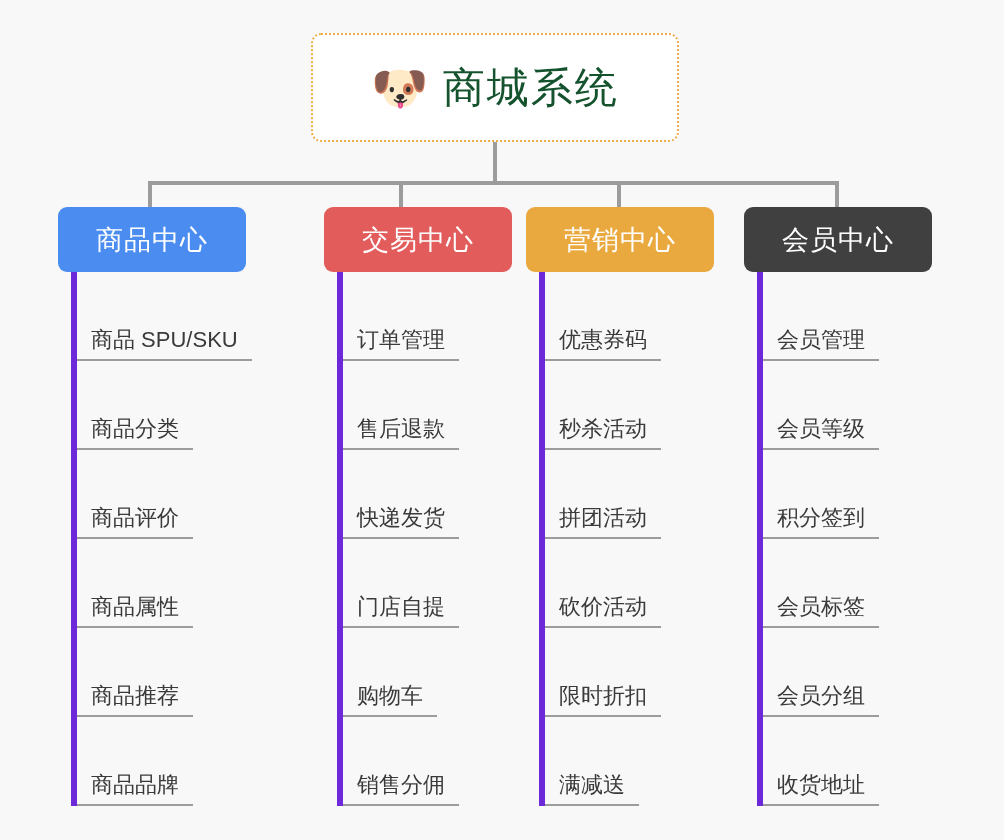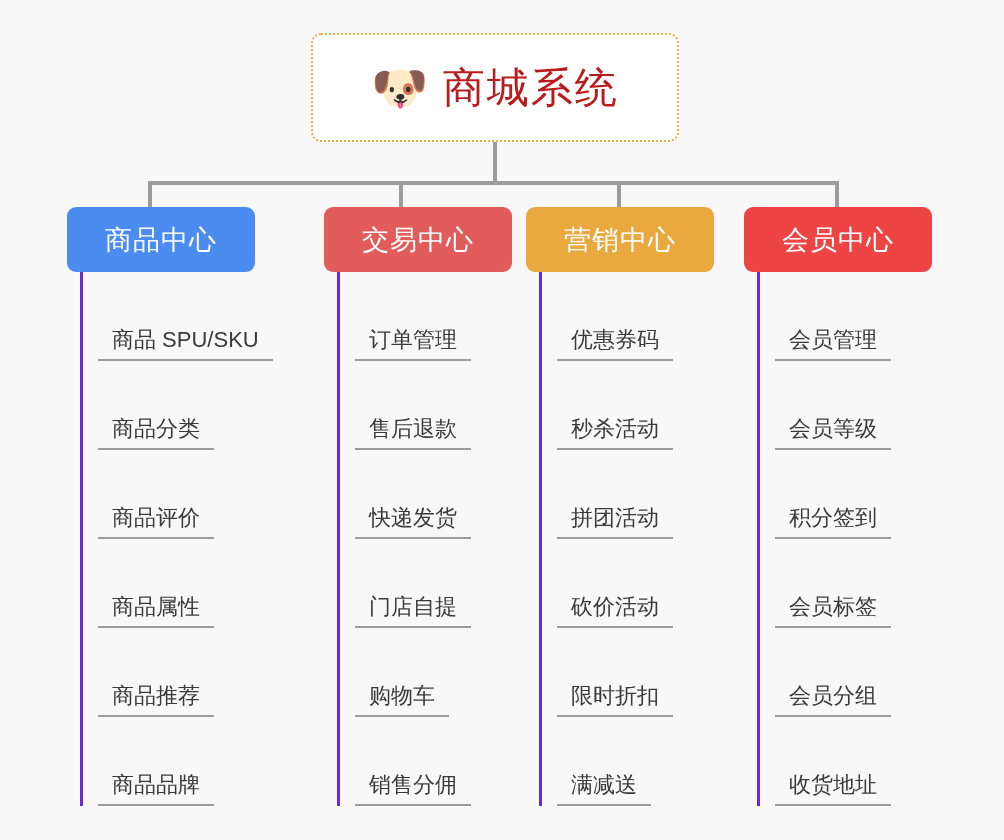--- a/index.html
+++ b/index.html
@@ -73,21 +73,21 @@
   .drop-1 { left: 148px; }
   .drop-2 { left: 399px; }
   .drop-3 { left: 617px; }
   .drop-4 { left: 835px; }
 
   
   .column {
     position: absolute;
     top: 207px;
   }
-  .col-1 { left: 67px;  }
+  .col-1 { left: 58px;  }
   .col-2 { left: 324px; }
   .col-3 { left: 526px; }
   .col-4 { left: 744px; }
 
   .cat-header {
     box-sizing: border-box;
     height: 65px;
     border-radius: 9px;
     display: flex;
     align-items: center;
@@ -99,22 +99,21 @@
   }
   .col-1 .cat-header { width: 188px; }
   .col-2 .cat-header { width: 188px; }
   .col-3 .cat-header { width: 188px; text-align: right; }
   .col-4 .cat-header { width: 188px; }
 
   
   .leaf-list {
     position: relative;
     margin-top: 0;
-    padding-left: 15px;
-    border-left: 3px solid #6d28d9;
+    border-left: 6px solid #6d28d9;
     margin-left: 13px;
     width: 230px;
     text-align: center;
   }
   .leaf-item {
     height: 89px;
     display: flex;
     align-items: flex-end;
     box-sizing: border-box;
   }
@@ -128,21 +127,21 @@
     line-height: 1.15;
   }
 </style>
 </head>
 <body style="background: rgb(248, 248, 248);">
 
 <div id="canvas">
 
   <div class="root-node" style="border-color: rgb(237, 171, 69); background: rgb(255, 255, 255);">
     <span class="root-emoji">🐶</span>
-    <span class="root-title" style="color: #b91c1c;">商城系统</span>
+    <span class="root-title" style="color: #14532d;">商城系统</span>
   </div>
 
   <div class="conn conn-v-root" style="background: rgb(156, 156, 156);"></div>
   <div class="conn conn-h-bus" style="background: rgb(156, 156, 156);"></div>
   <div class="conn conn-v-drop drop-1" style="background: rgb(156, 156, 156);"></div>
   <div class="conn conn-v-drop drop-2" style="background: rgb(156, 156, 156);"></div>
   <div class="conn conn-v-drop drop-3" style="background: rgb(156, 156, 156);"></div>
   <div class="conn conn-v-drop drop-4" style="background: rgb(156, 156, 156);"></div>
 
   <div class="column col-1">
@@ -217,21 +216,21 @@
       <div class="leaf-item">
           <span class="leaf-label">限时折扣</span>
         </div>
       <div class="leaf-item">
           <span class="leaf-label">满减送</span>
         </div>
     </div>
   </div>
 
   <div class="column col-4">
-    <div class="cat-header" style="background: #ef4444;">
+    <div class="cat-header" style="background: #404040;">
       <span>会员中心</span>
     </div>
     <div class="leaf-list">
       <div class="leaf-item">
           <span class="leaf-label">会员管理</span>
         </div>
       <div class="leaf-item">
           <span class="leaf-label">会员等级</span>
         </div>
       <div class="leaf-item">

